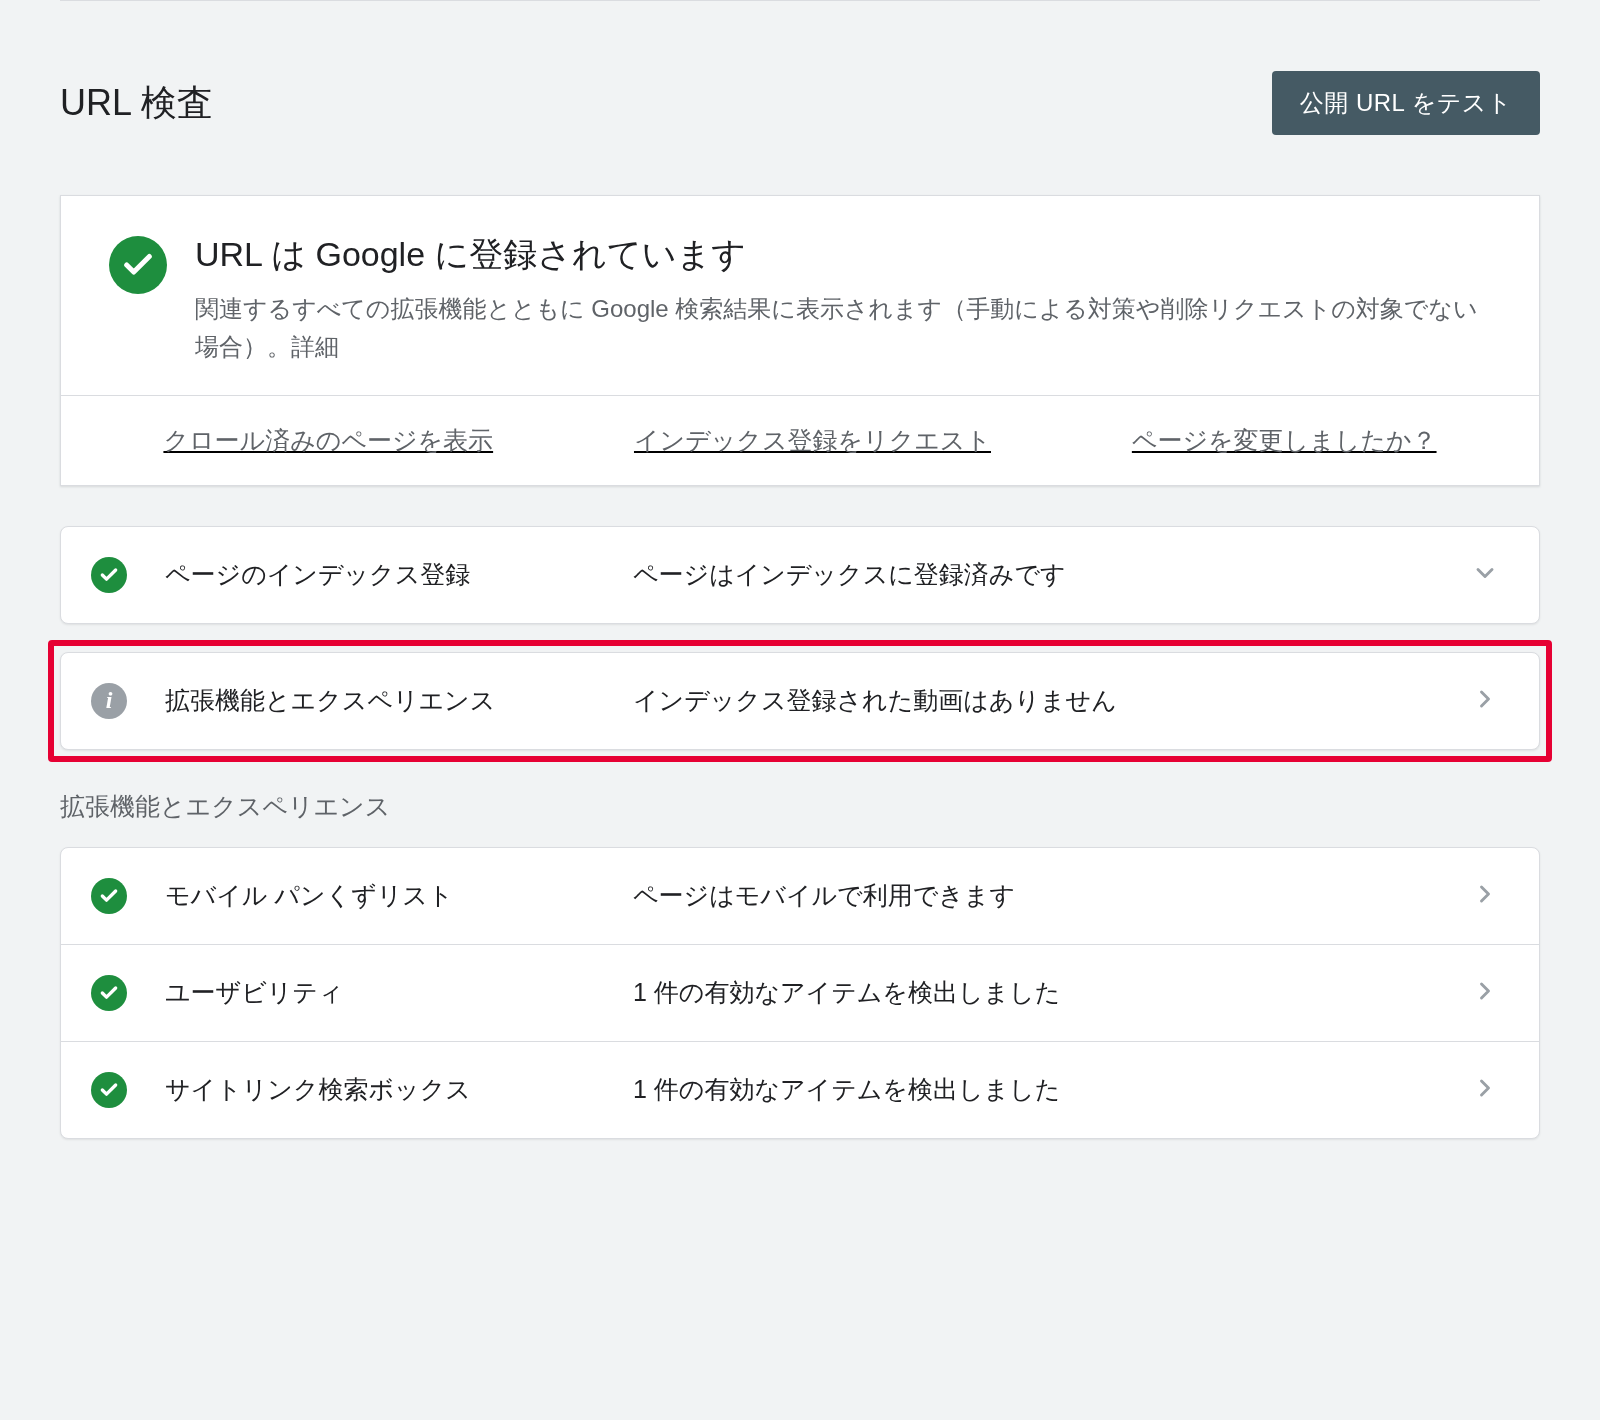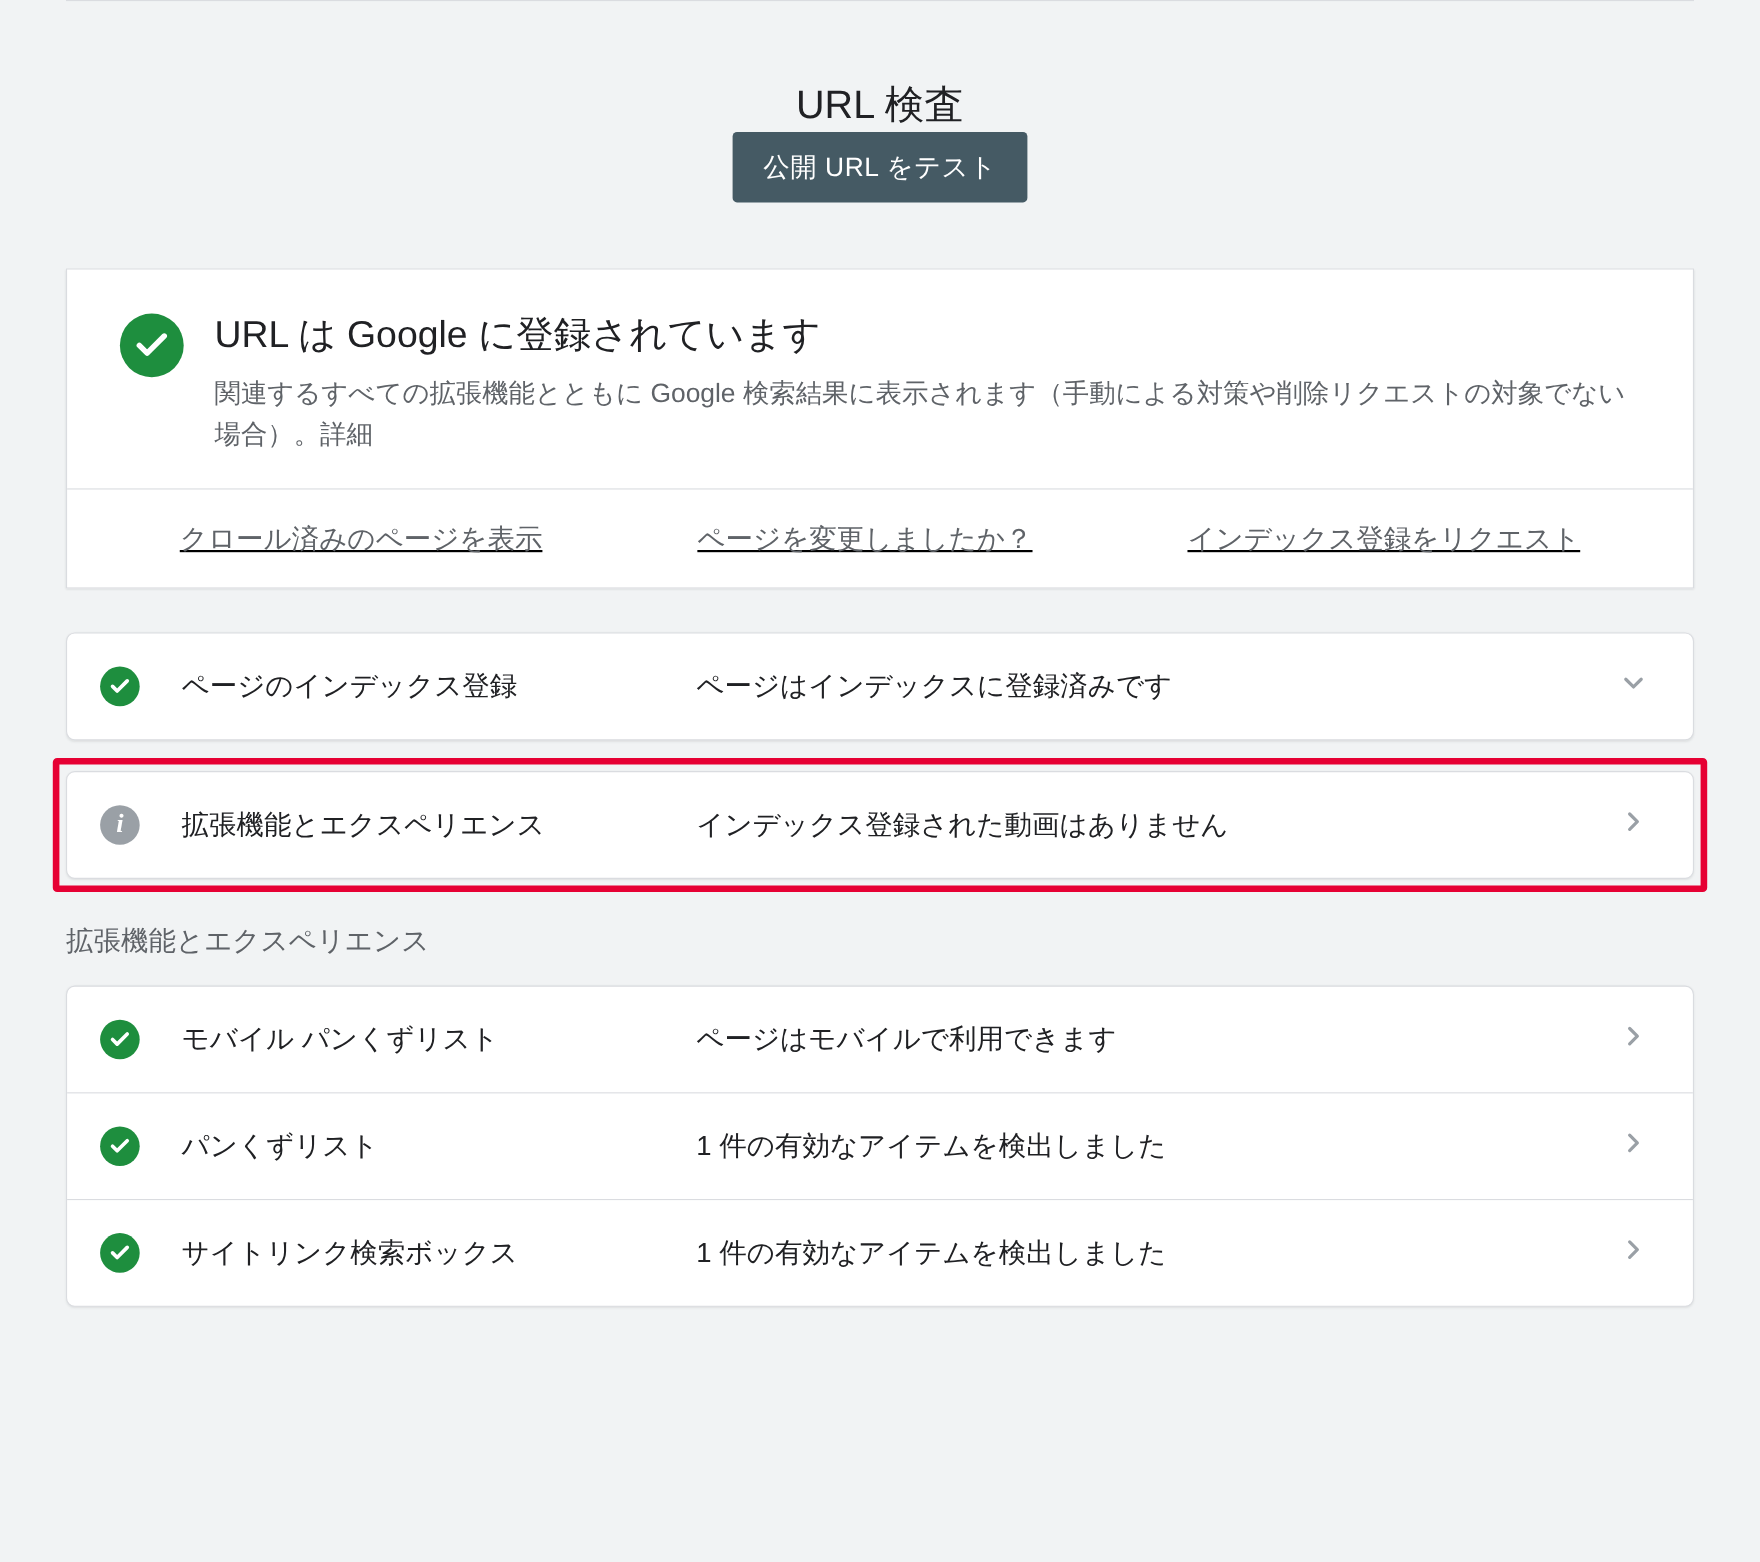--- a/index.html
+++ b/index.html
@@ -18,21 +18,20 @@
     }
     .divider-top {
       border-top: 1px solid #dadce0;
       margin: 0 60px 40px 60px;
     }
     .header {
       display: flex;
       justify-content: space-between;
       align-items: center;
       margin-bottom: 60px;
-      flex-direction: column;
     }
     .page-title {
       font-size: 36px;
       font-weight: 400;
       color: #202124;
     }
     .test-button {
       background: #455a64;
       color: #ffffff;
       border: none;
@@ -206,22 +205,22 @@
       </div>
       <div class="status-content">
         <div class="status-title">URL は Google に登録されています</div>
         <div class="status-description">
           <span>関連するすべての拡張機能とともに Google 検索結果に表示されます（手動による対策や削除リクエストの対象でない場合）。</span><span class="details-link">詳細</span>
         </div>
       </div>
     </div>
     <div class="card-actions">
       <span class="action-link">クロール済みのページを表示</span>
+      <span class="action-link">インデックス登録をリクエスト</span>
       <span class="action-link">ページを変更しましたか？</span>
-      <span class="action-link">インデックス登録をリクエスト</span>
     </div>
   </div>
 
   <div class="row-card">
     <div class="status-row">
       <div class="check-icon-small">
         <svg viewBox="0 0 24 24" fill="none" stroke="#ffffff" stroke-width="4" stroke-linecap="round" stroke-linejoin="round">
           <polyline points="4,12 9,17 20,6"></polyline>
         </svg>
       </div>
@@ -266,21 +265,21 @@
           <polyline points="9,6 15,12 9,18"></polyline>
         </svg>
       </div>
     </div>
     <div class="status-row">
       <div class="check-icon-small">
         <svg viewBox="0 0 24 24" fill="none" stroke="#ffffff" stroke-width="4" stroke-linecap="round" stroke-linejoin="round">
           <polyline points="4,12 9,17 20,6"></polyline>
         </svg>
       </div>
-      <div class="row-label">パンくずリスト</div>
+      <div class="row-label">ユーザビリティ</div>
       <div class="row-value">1 件の有効なアイテムを検出しました</div>
       <div class="chevron">
         <svg viewBox="0 0 24 24" fill="none" stroke="currentColor" stroke-width="2.5" stroke-linecap="round" stroke-linejoin="round">
           <polyline points="9,6 15,12 9,18"></polyline>
         </svg>
       </div>
     </div>
     <div class="status-row">
       <div class="check-icon-small">
         <svg viewBox="0 0 24 24" fill="none" stroke="#ffffff" stroke-width="4" stroke-linecap="round" stroke-linejoin="round">

